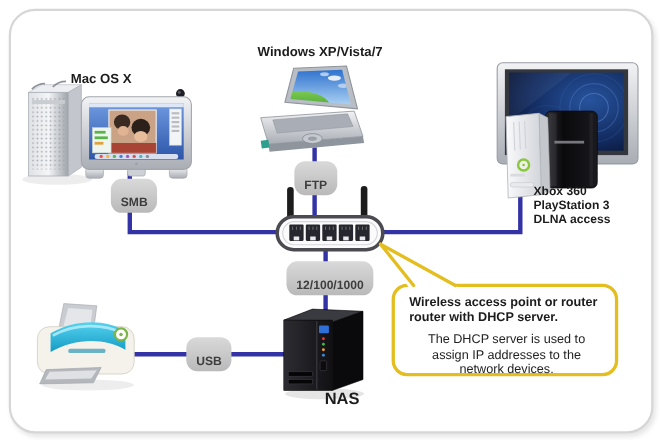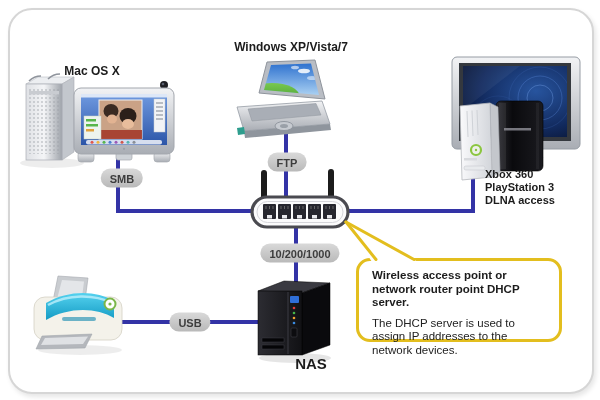--- a/index.html
+++ b/index.html
@@ -15,34 +15,34 @@
   svg{position:absolute;left:0;top:0;}
   .lbl{
     position:absolute;color:#1c1c1c;font-weight:bold;font-size:12px;
     white-space:nowrap;z-index:5;
   }
   .lbl.center{transform:translate(-50%,-50%);}
   .pill{
     position:absolute;transform:translate(-50%,-50%);z-index:6;
     background:linear-gradient(#d9d9d9,#b9b9b9);
     color:#3d3d3d;font-weight:bold;font-size:11px;
-    padding:4px 9px 3px 9px;border-radius:10px;white-space:nowrap;
+    padding:16px 9px 3px 9px;border-radius:10px;white-space:nowrap;
   }
   .consoles-label{
     position:absolute;left:485px;top:168px;z-index:5;
     color:#1c1c1c;font-weight:bold;font-size:11px;line-height:13px;
   }
   .callout{
     position:absolute;left:356px;top:258px;width:206px;height:84px;
     box-sizing:border-box;z-index:7;
     background:#fff;border:3px solid #e3be1e;border-radius:14px;
     padding:8px 10px 6px 13px;
   }
   .callout .title{font-size:11.5px;line-height:13.5px;font-weight:bold;color:#1c1c1c;margin:0 0 7px 0;}
-  .callout .body{font-size:11.5px;line-height:13.5px;color:#222;margin:0;}
+  .callout .body{font-size:11.5px;line-height:13.5px;color:#222;margin:0;text-align:center;}
   .tail-svg{z-index:8;pointer-events:none;}
   .nas-big{font-size:15px;margin-left:14px;}
 </style>
 </head>
 <body>
 
 <div class="stage">
   <div class="card"></div>
 
   <svg width="600" height="400" viewBox="0 0 600 400">
@@ -290,25 +290,25 @@
   <div class="lbl center" style="left:291px;top:47px;text-align:right;">Windows XP/Vista/7</div>
   <div class="consoles-label">
     <div>Xbox 360</div>
     <div>PlayStation 3</div>
     <div>DLNA access</div>
   </div>
   <div class="lbl center nas-big" style="left:297px;top:363px;">NAS</div>
 
   <div class="pill" style="left:122px;top:178px;">SMB</div>
   <div class="pill" style="left:287px;top:162px;">FTP</div>
-  <div class="pill" style="left:300px;top:253px;">10/200/1000</div>
+  <div class="pill" style="left:300px;top:253px;">12/100/1000</div>
   <div class="pill" style="left:190px;top:322px;">USB</div>
 
   <div class="callout">
-    <p class="title">Wireless access point or network router point DHCP server.</p>
+    <p class="title">Wireless access point or router router with DHCP server.</p>
     <p class="body">The DHCP server is used to assign IP addresses to the network devices.</p>
   </div>
   <svg class="tail-svg" style="left:335px;top:210px;" width="110" height="65" viewBox="0 0 110 65">
     <polygon points="11,11 83,52 37,52" fill="#ffffff"></polygon>
     <line x1="11" y1="12" x2="79" y2="49.5" stroke="#e3be1e" stroke-width="3" stroke-linecap="round"></line>
     <line x1="11" y1="12" x2="41" y2="49.5" stroke="#e3be1e" stroke-width="3" stroke-linecap="round"></line>
   </svg>
 </div>
 
 </body></html>

